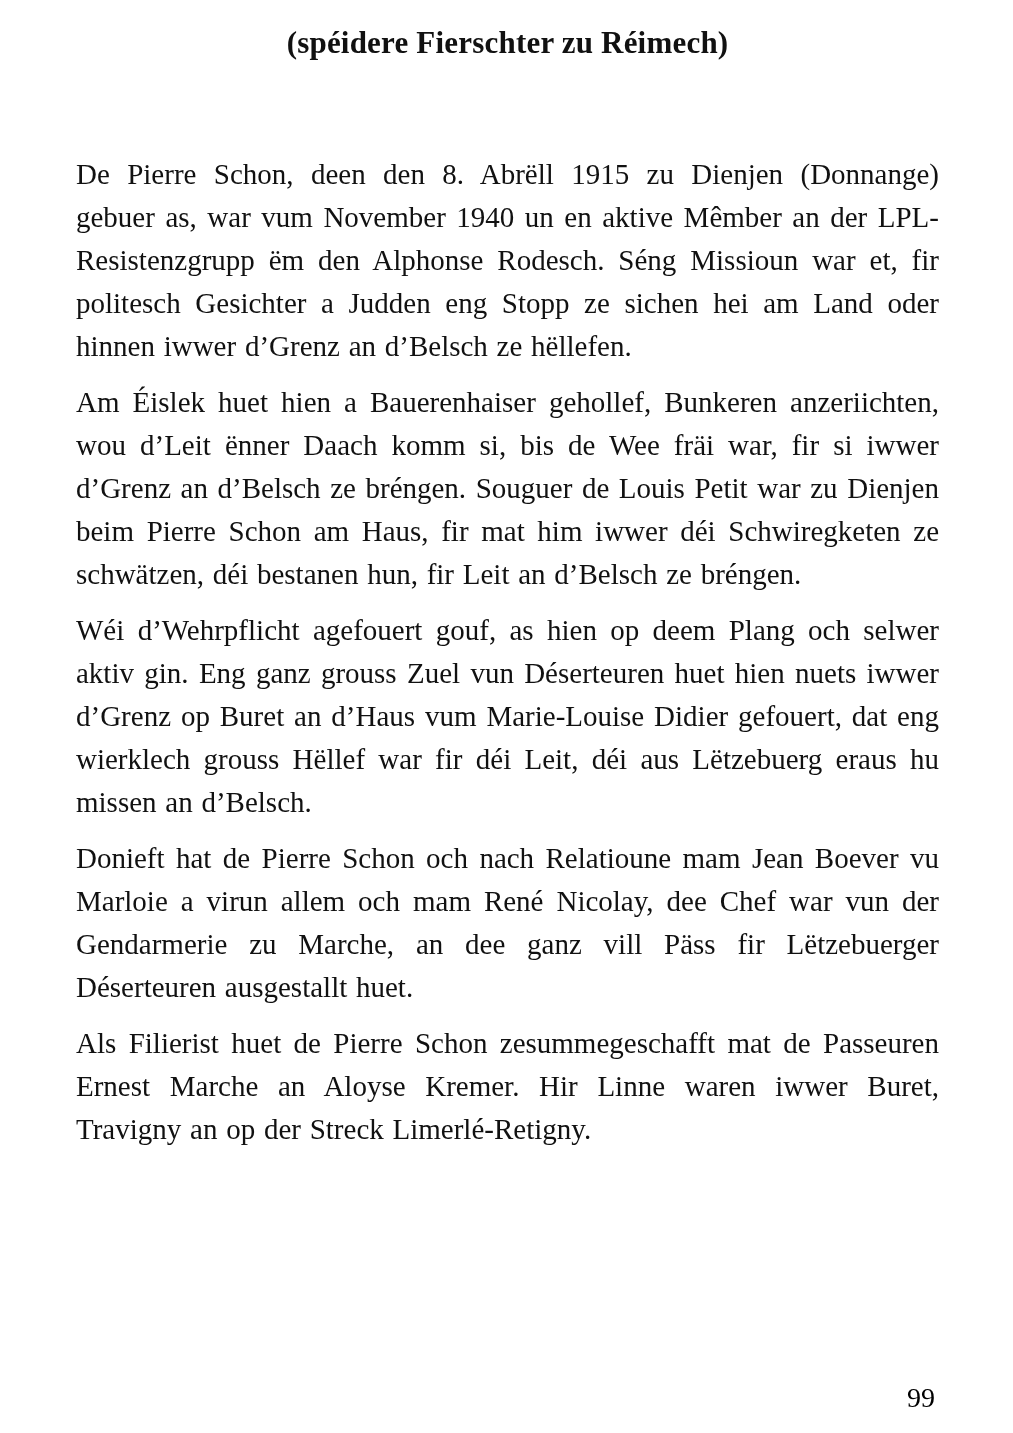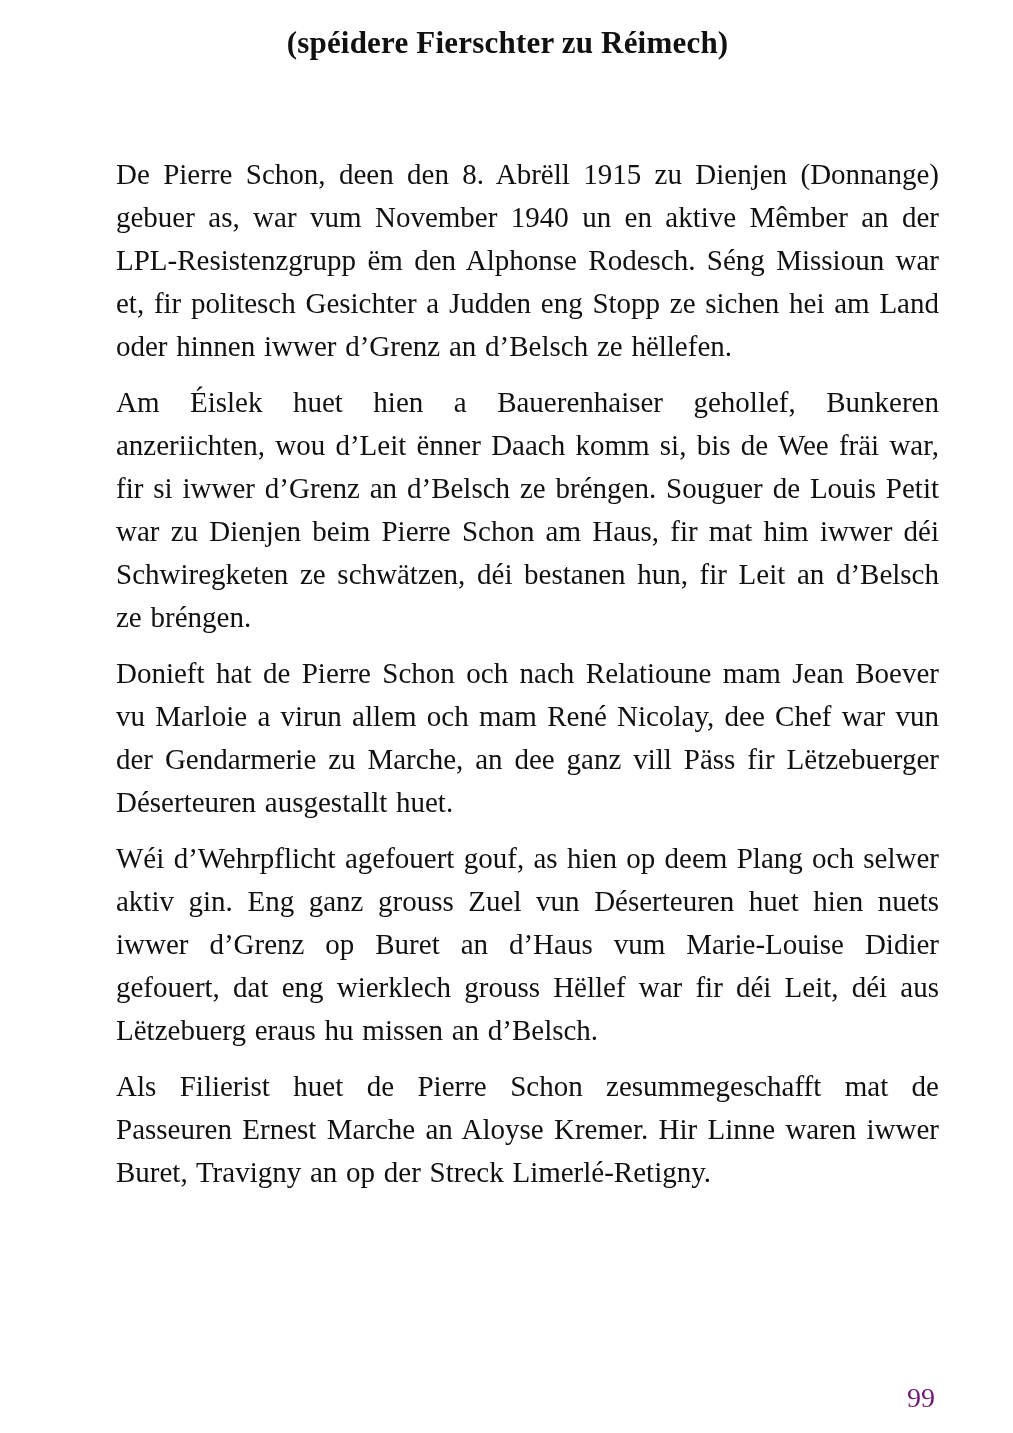--- a/index.html
+++ b/index.html
@@ -27,45 +27,44 @@
   .page-title {
     text-align: center;
     font-weight: bold;
     font-size: 31px;
     letter-spacing: 0.2px;
     margin: 0;
     padding-top: 2px;
   }
   .body-text {
     margin-top: 92px;
-    margin-left: 40px;
   }
   .paragraph {
     font-size: 29px;
     line-height: 43px;
     text-align: justify;
     margin: 0 0 13px 0;
     word-spacing: 1.5px;
   }
   .page-number {
     position: absolute;
     right: 78px;
     bottom: 26px;
     font-size: 28px;
-    color: #701a75;
+    color: #000000;
   }
 </style>
 </head>
 <body>
 
 <div class="page">
   <h1 class="page-title">(spéidere Fierschter zu Réimech)</h1>
 
   <div class="body-text">
     <p class="paragraph">De Pierre Schon, deen den 8. Abrëll 1915 zu Dienjen (Donnange) gebuer as, war vum November 1940 un en aktive Mêmber an der LPL-Resistenzgrupp ëm den Alphonse Rodesch. Séng Missioun war et, fir politesch Gesichter a Judden eng Stopp ze sichen hei am Land oder hinnen iwwer d’Grenz an d’Belsch ze hëllefen.</p>
     <p class="paragraph">Am Éislek huet hien a Bauerenhaiser gehollef, Bunkeren anzeriichten, wou d’Leit ënner Daach komm si, bis de Wee fräi war, fir si iwwer d’Grenz an d’Belsch ze bréngen. Souguer de Louis Petit war zu Dienjen beim Pierre Schon am Haus, fir mat him iwwer déi Schwiregketen ze schwätzen, déi bestanen hun, fir Leit an d’Belsch ze bréngen.</p>
+    <p class="paragraph">Wéi d’Wehrpflicht agefouert gouf, as hien op deem Plang och selwer aktiv gin. Eng ganz grouss Zuel vun Déserteuren huet hien nuets iwwer d’Grenz op Buret an d’Haus vum Marie-Louise Didier gefouert, dat eng wierklech grouss Hëllef war fir déi Leit, déi aus Lëtzebuerg eraus hu missen an d’Belsch.</p>
     <p class="paragraph">Donieft hat de Pierre Schon och nach Relatioune mam Jean Boever vu Marloie a virun allem och mam René Nicolay, dee Chef war vun der Gendarmerie zu Marche, an dee ganz vill Päss fir Lëtzebuerger Déserteuren ausgestallt huet.</p>
-    <p class="paragraph">Wéi d’Wehrpflicht agefouert gouf, as hien op deem Plang och selwer aktiv gin. Eng ganz grouss Zuel vun Déserteuren huet hien nuets iwwer d’Grenz op Buret an d’Haus vum Marie-Louise Didier gefouert, dat eng wierklech grouss Hëllef war fir déi Leit, déi aus Lëtzebuerg eraus hu missen an d’Belsch.</p>
     <p class="paragraph">Als Filierist huet de Pierre Schon zesummegeschafft mat de Passeuren Ernest Marche an Aloyse Kremer. Hir Linne waren iwwer Buret, Travigny an op der Streck Limerlé-Retigny.</p>
   </div>
 
   <div class="page-number">99</div>
 </div>
 
 </body></html>

